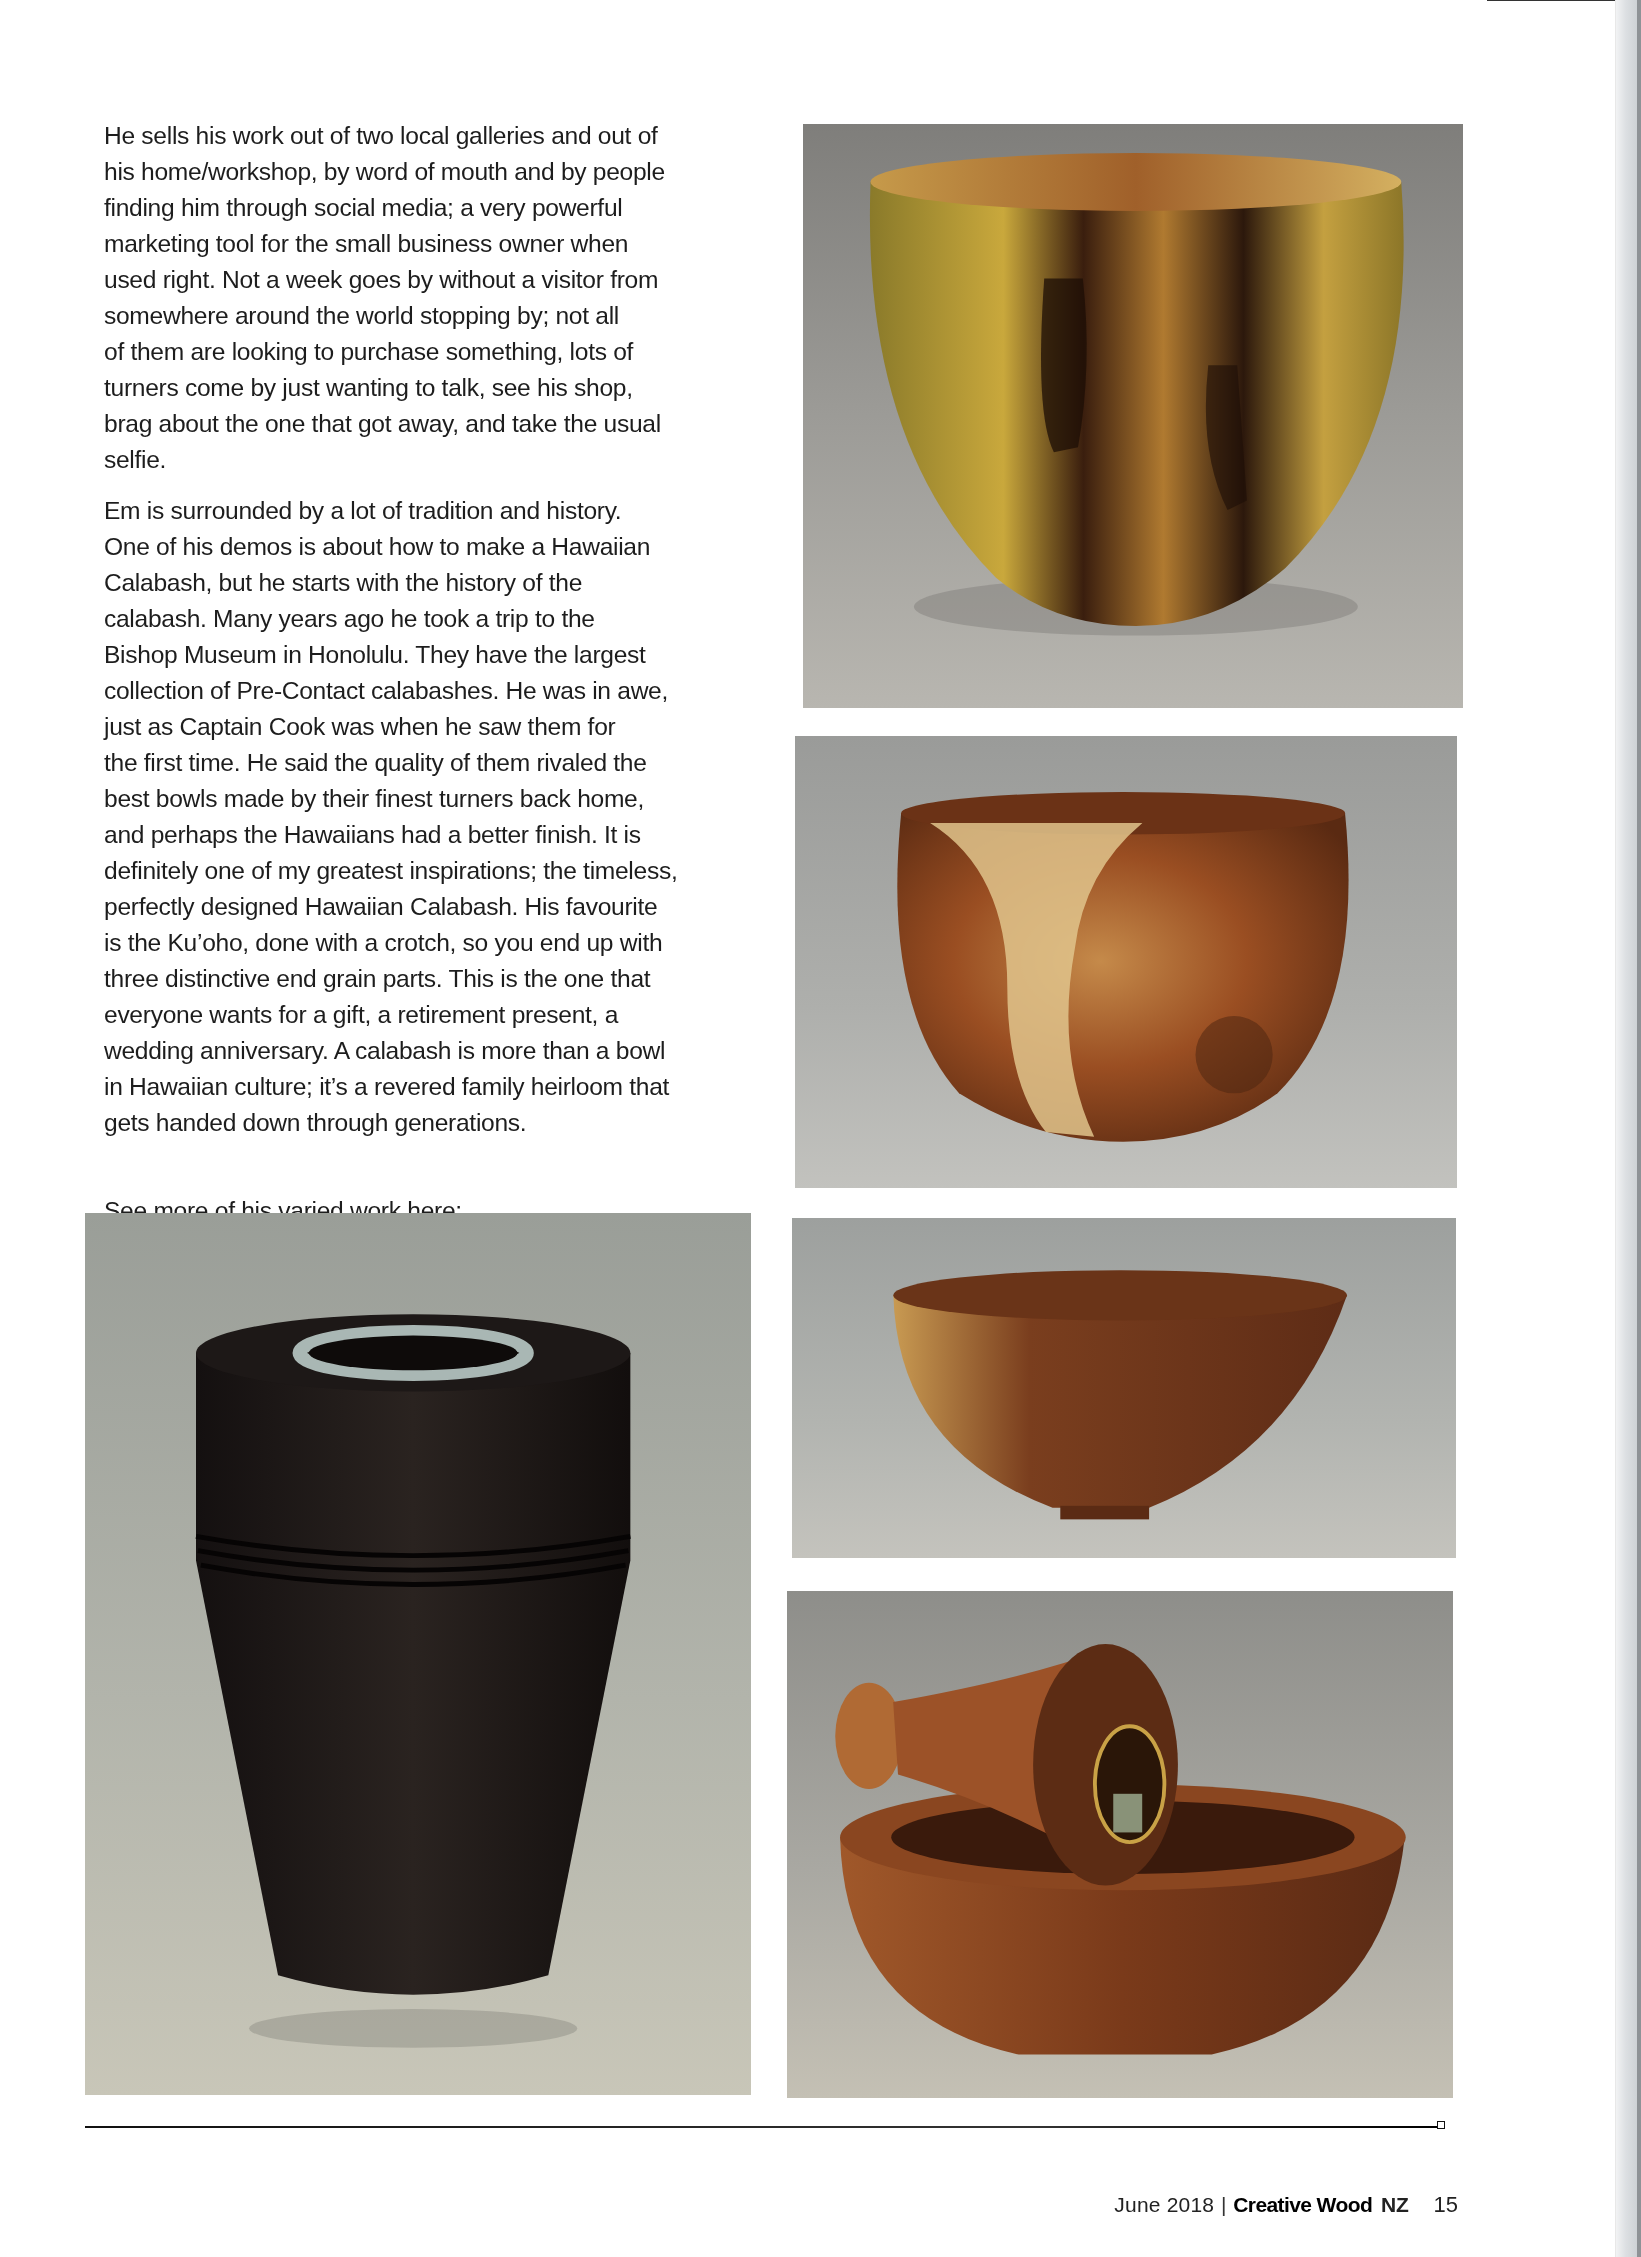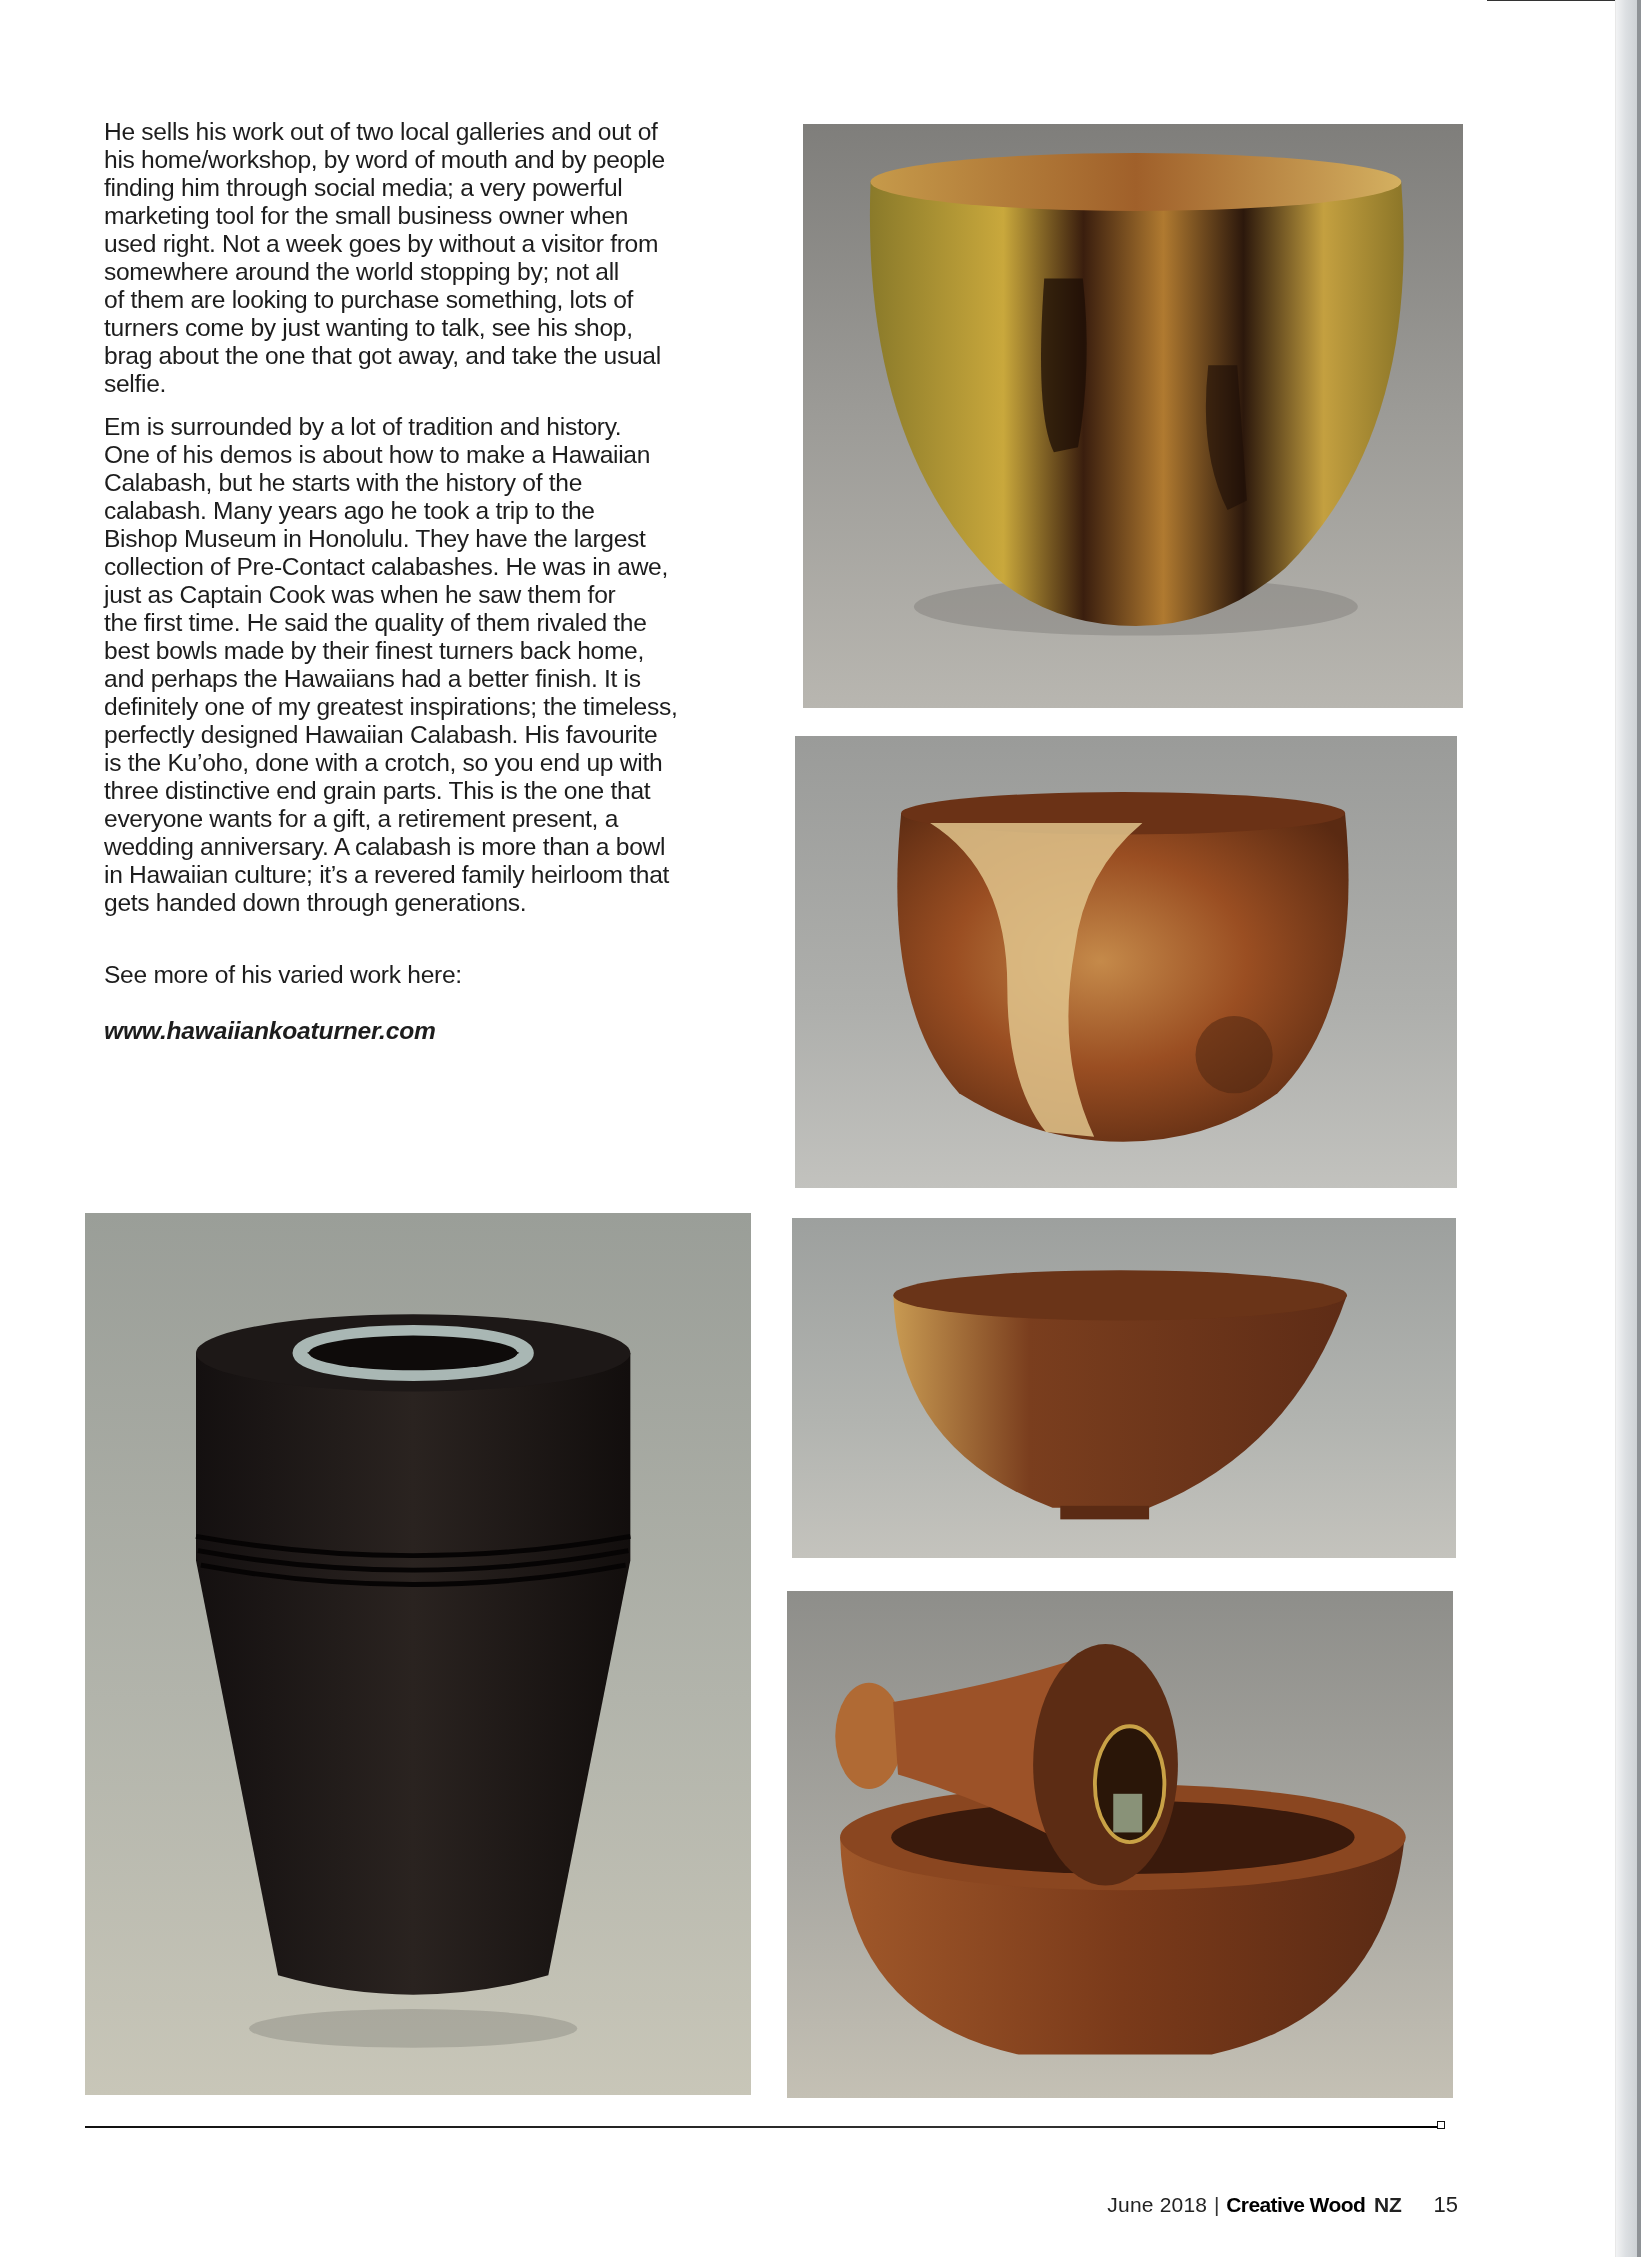--- a/index.html
+++ b/index.html
@@ -17,21 +17,21 @@
   .page-edge::after {
     content: ""; position: absolute; right: 0; top: 0; width: 3.9px; height: 100%;
     background: #8e9296;
   }
   .top-curl {
     position: absolute; top: 0; left: 1487px; width: 135px; height: 3.9px;
     border-top: 1.9px solid #333; border-radius: 0 0 19.3px 0;
   }
   .text-column {
     position: absolute; left: 104px; top: 118px; width: 666px;
-    font-size: 24.6px; line-height: 28px; letter-spacing: -0.3px;
+    font-size: 24.6px; line-height: 36px; letter-spacing: -0.3px;
   }
   .text-column p { margin: 0 0 15.4px 0; white-space: pre-line; }
   .text-column .url { font-style: italic; font-weight: bold; letter-spacing: -0.2px; }
 
   .photo {
     position: absolute; overflow: hidden;
     background: linear-gradient(180deg, #8e8e8c 0%, #a9a9a5 45%, #c6c4bc 100%);
   }
   .photo svg { width: 100%; height: 100%; display: block; }
 
@@ -45,21 +45,21 @@
   }
   .footer {
     position: absolute; top: 2192px; left: 1062px; width: 396px;
     display: flex; justify-content: flex-end; align-items: baseline;
     font-size: 21px; color: #222;
   }
   .footer .date { letter-spacing: 0.2px; }
   .footer .sep { margin: 0 6.8px; color: #333; font-weight: 300; }
   .footer .brand { font-weight: bold; letter-spacing: -0.6px; color: #000000; }
   .footer .brand-nz { margin-left: 9px; letter-spacing: -0.3px; font-weight: bold; }
-  .footer .page-num { margin-left: 32px; font-size: 22px; }
+  .footer .page-num { margin-left: 25px; font-size: 22px; }
 </style>
 </head>
 <body>
 
 <div class="top-curl"></div>
 <div class="page-edge"></div>
 
 <div class="text-column">
   <p>He sells his work out of two local galleries and out of
 his home/workshop, by word of mouth and by people

